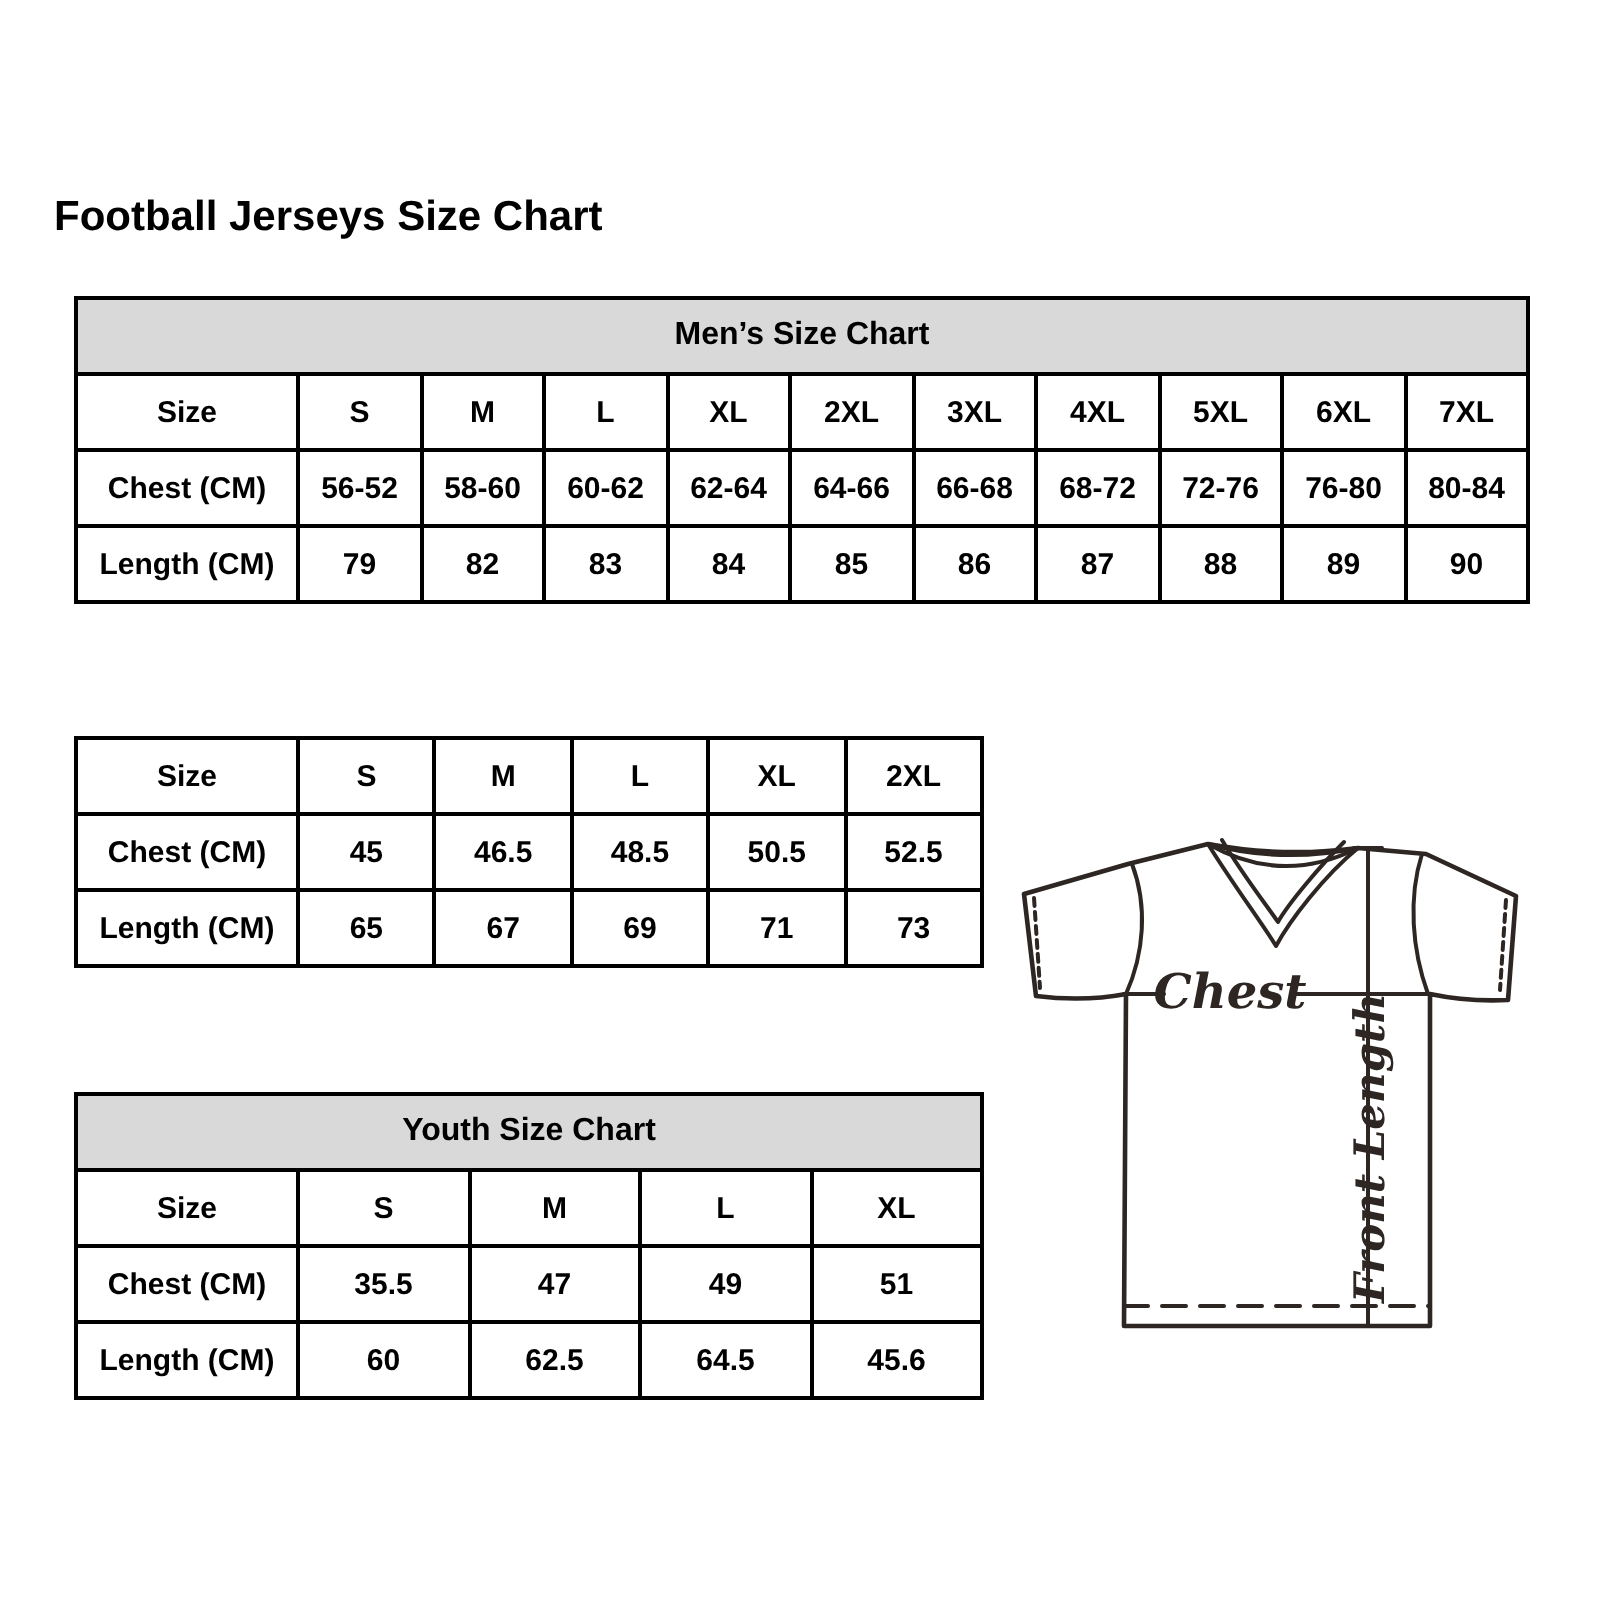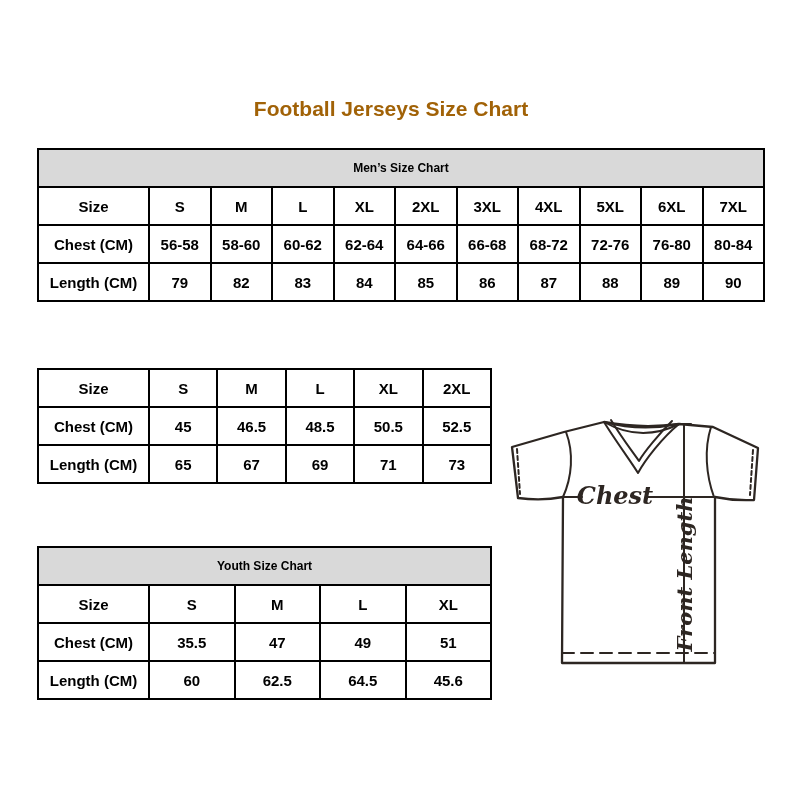--- a/index.html
+++ b/index.html
@@ -14,24 +14,23 @@
     font-family: "Liberation Sans", sans-serif;
     color: #000000;
     overflow: hidden;
   }
   .page-title {
     position: absolute;
     top: 97px;
     left: 27px;
     width: 728px;
     margin: 0;
-    text-align: center;
     font-size: 21px;
     font-weight: bold;
-    color: #a16207;
+    color: #000000;
     letter-spacing: 0px;
   }
   .size-table-wrap { position: absolute; }
   #mens-table-wrap   { left: 37px; top: 148px; width: 728px; }
   #womens-table-wrap { left: 37px; top: 368px; width: 455px; }
   #youth-table-wrap  { left: 37px; top: 546px; width: 455px; }
   .size-table-wrap table {
     border-collapse: collapse;
     table-layout: fixed;
     width: 100%;
@@ -45,21 +44,21 @@
     font-weight: bold;
     font-size: 15px;
     color: #000000;
     background: #ffffff;
     box-sizing: content-box;
     overflow: hidden;
     white-space: nowrap;
   }
   .size-table-wrap tr.title-row td {
     background: #d9d9d9;
-    font-size: 12px;
+    font-size: 16px;
   }
   .jersey-diagram {
     position: absolute;
     left: 502px;
     top: 405px;
     width: 270px;
     height: 280px;
     text-align: center;
   }
   .jersey-diagram svg { display: block; width: 270px; height: 280px; }
@@ -115,21 +114,21 @@
           <td>XL</td>
           <td>2XL</td>
           <td>3XL</td>
           <td>4XL</td>
           <td>5XL</td>
           <td>6XL</td>
           <td>7XL</td>
         </tr>
         <tr>
           <td>Chest (CM)</td>
-          <td>56-58</td>
+          <td>56-52</td>
           <td>58-60</td>
           <td>60-62</td>
           <td>62-64</td>
           <td>64-66</td>
           <td>66-68</td>
           <td>68-72</td>
           <td>72-76</td>
           <td>76-80</td>
           <td>80-84</td>
         </tr>

